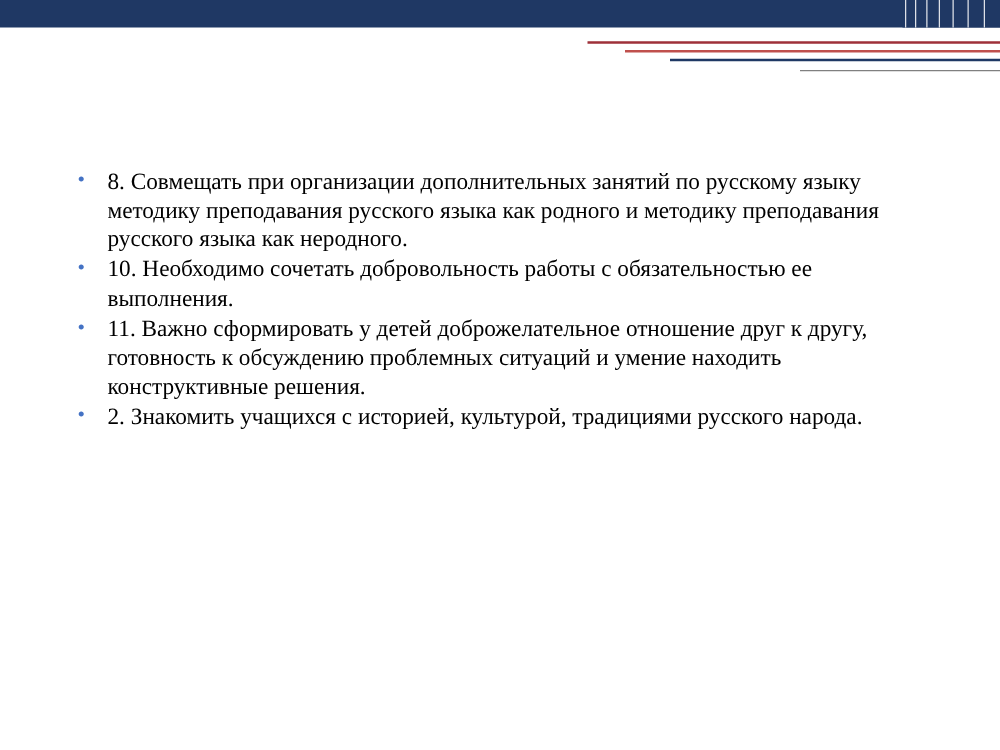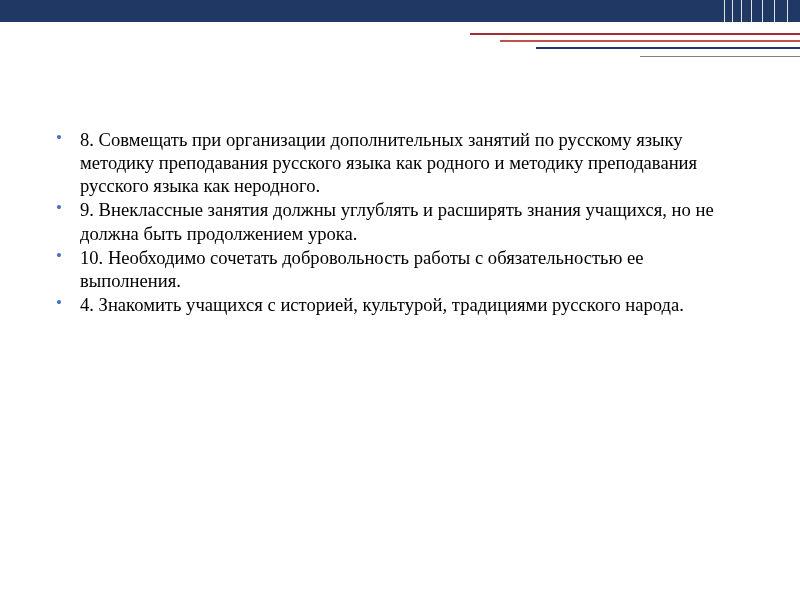--- a/index.html
+++ b/index.html
@@ -80,21 +80,21 @@
 
   
   .content {
     position: absolute;
     left: 40px;
     top: 122px;
     width: 712px;
   }
   ul.bullets {
     list-style: none;
-    margin: 6px;
+    margin: 12px;
     padding: 0;
   }
   ul.bullets > li {
     position: relative;
     padding-left: 34px;
     margin: 0 0 1px 0;
     font-size: 18.6px;
     line-height: 1.245;
     color: #000000;
     text-align: left;
@@ -126,19 +126,19 @@
   <div class="vline" style="left:787px"></div>
 
   <div class="rule rule-red-1"></div>
   <div class="rule rule-red-2"></div>
   <div class="rule rule-blue-1"></div>
   <div class="rule rule-gray"></div>
 
   <div class="content">
     <ul class="bullets">
       <li>8. Совмещать при организации дополнительных занятий по русскому языку методику преподавания русского языка как родного и методику преподавания русского языка как неродного.</li>
-      <li>9. Внеклассные занятия должны  углублять и расширять знания учащихся, но не должна быть продолжением урока.</li>
       <li>10. Необходимо сочетать  добровольность работы с обязательностью ее выполнения.</li>
-      <li>4. Знакомить  учащихся с историей, культурой, традициями русского народа.</li>
+      <li>11. Важно сформировать у детей доброжелательное отношение друг  к другу, готовность к обсуждению проблемных ситуаций и умение находить конструктивные решения.</li>
+      <li>2. Знакомить  учащихся с историей, культурой, традициями русского народа.</li>
     </ul>
   </div>
 
 </div>
 
 </body></html>

